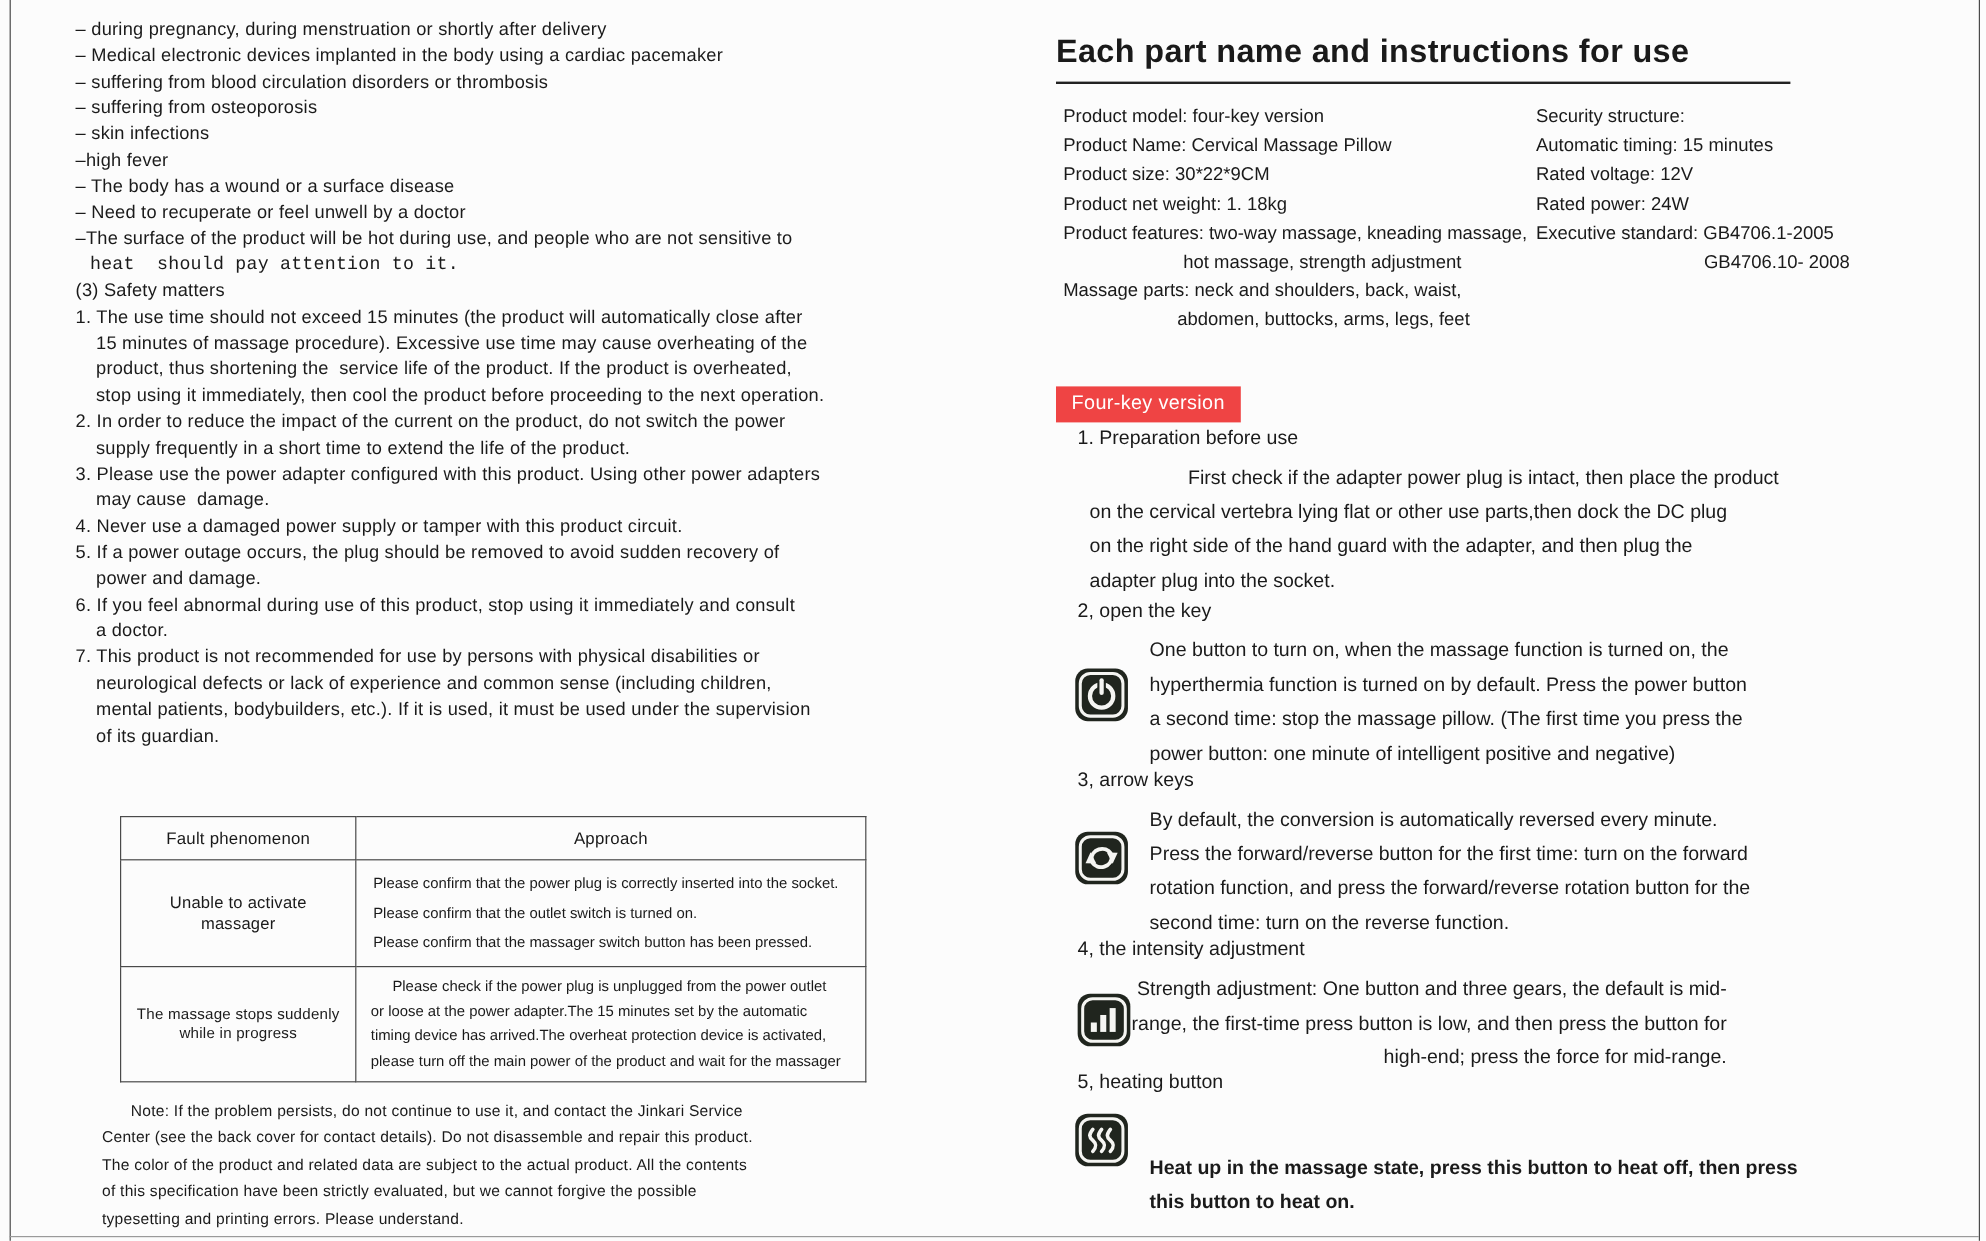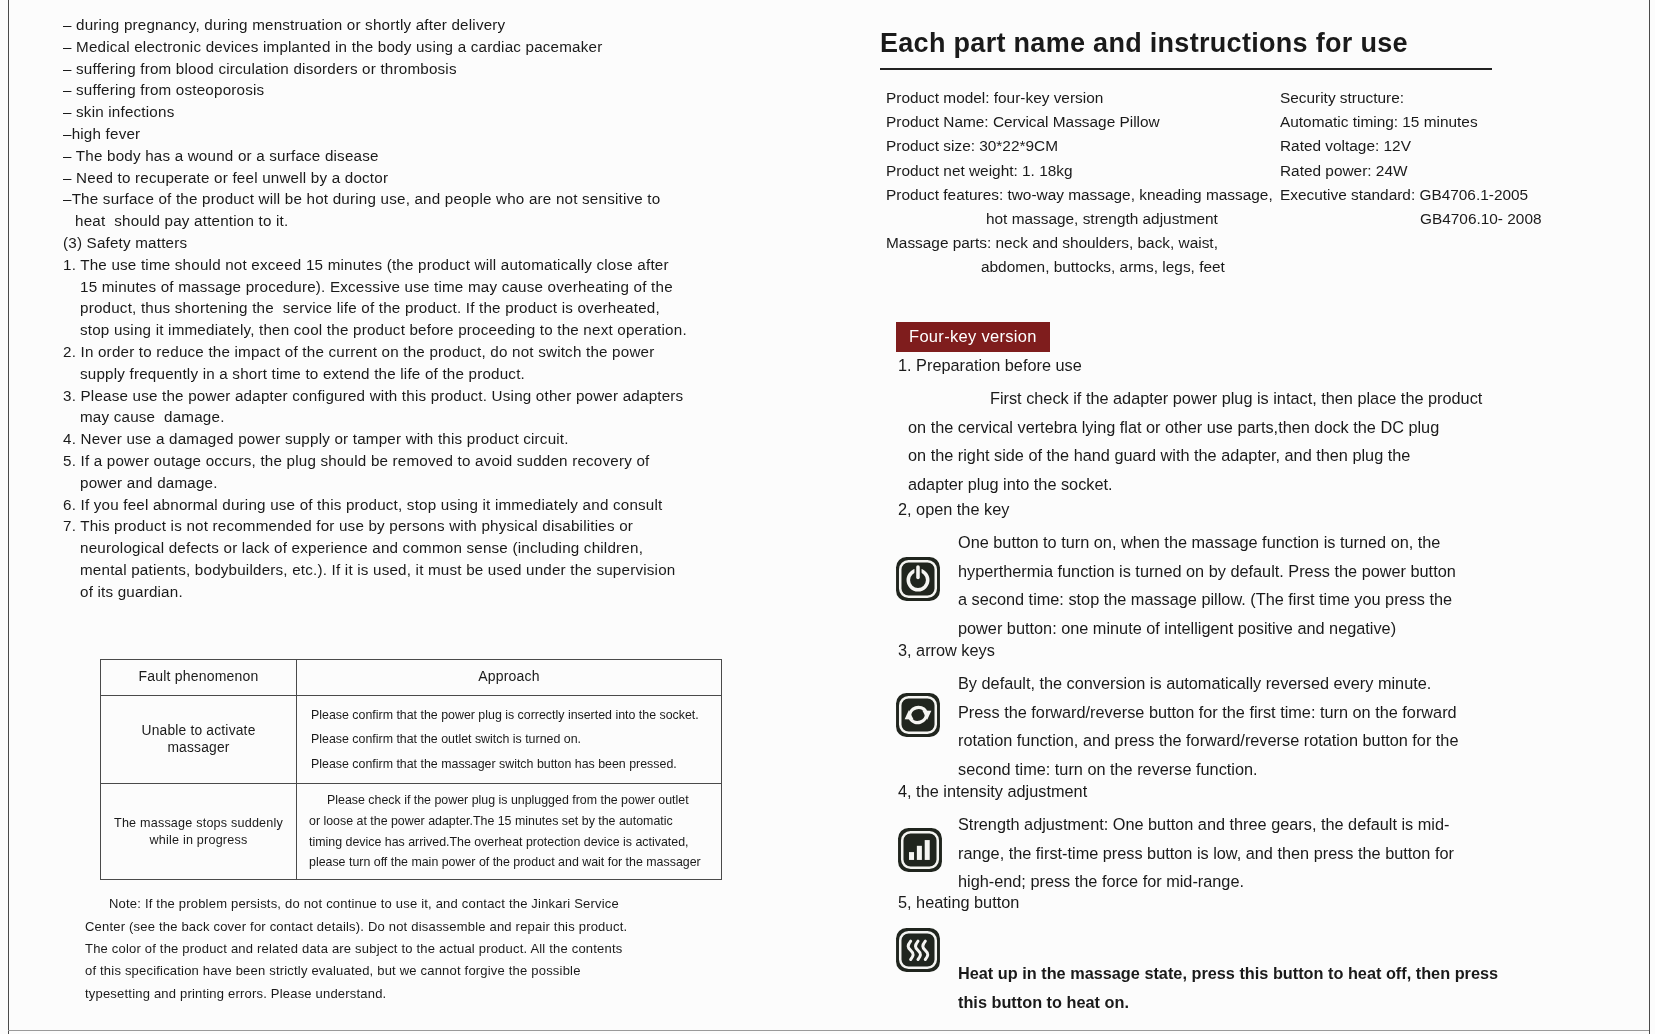--- a/index.html
+++ b/index.html
@@ -14,21 +14,21 @@
   .edge-bottom{left:8px;top:1030px;width:1641px;height:1px;background:#9a9a9a;}
 
   .line{white-space:pre-wrap;}
 
   
   .page-left{
     position:absolute;left:63px;top:14px;width:760px;
     font-size:15.2px;line-height:21.8px;letter-spacing:0.2px;
   }
   .page-left .cont{padding-left:17px;}
-  .page-left .wrap2{padding-left:12px;}
+  .page-left .wrap2{padding-left:12px;font-family:Liberation Mono, monospace;}
 
   table.fault{
     border-collapse:collapse;margin:56px 0 0 37px;width:622px;
     table-layout:fixed;
   }
   table.fault td,table.fault th{
     border:1px solid #4a4a4a;vertical-align:middle;font-weight:normal;
   }
   table.fault th{font-size:14px;text-align:center;height:33px;letter-spacing:0.2px;}
   .col-fault{width:193px;}
@@ -50,30 +50,30 @@
     font-size:27px;font-weight:bold;letter-spacing:0.3px;
     padding-bottom:9px;border-bottom:2px solid #222;white-space:pre;
   }
   .specs{position:absolute;top:86px;left:6px;font-size:15.4px;line-height:24.2px;}
   .specs-right{left:400px;}
   .spec-cont{padding-left:100px;}
   .spec-cont2{padding-left:95px;}
   .spec-right-cont{padding-left:140px;}
 
   .badge{
-    position:absolute;top:322px;left:16px;background:#7f1d1d;color:#ffffff;
+    position:absolute;top:322px;left:0;background:#ef4444;color:#ffffff;
     font-size:16.5px;padding:5px 13px 6px 13px;letter-spacing:0.3px;
   }
   .r-heading{position:absolute;left:18px;white-space:pre;}
   .r-body{position:absolute;line-height:28.6px;}
   .r-body .indent-first{padding-left:82px;}
   .h1{top:356px;} .b1{top:384px;left:28px;}
   .h2{top:500px;} .b2{top:528px;left:78px;}
   .h3{top:641px;} .b3{top:669px;left:78px;}
-  .h4{top:782px;} .b4{top:810px;left:78px;}
+  .h4{top:782px;} .b4{top:810px;left:63px;text-align:right;}
   .h5{top:893px;} .b5{top:959px;left:78px;font-weight:bold;}
 
   .key-icon{position:absolute;width:46px;height:46px;}
   .icon-power{left:15px;top:556px;}
   .icon-rotation{left:15px;top:692px;}
   .icon-intensity{left:17px;top:827px;}
   .icon-heat{left:15px;top:927px;}
 </style>
 </head>
 <body>
@@ -116,20 +116,21 @@
     </div>
     <div>
       <div class="line">4. Never use a damaged power supply or tamper with this product circuit.</div>
     </div>
     <div>
       <div class="line">5. If a power outage occurs, the plug should be removed to avoid sudden recovery of</div>
       <div class="line cont">power and damage.</div>
     </div>
     <div>
       <div class="line">6. If you feel abnormal during use of this product, stop using it immediately and consult</div>
+      <div class="line cont">a doctor.</div>
     </div>
     <div>
       <div class="line">7. This product is not recommended for use by persons with physical disabilities or</div>
       <div class="line cont">neurological defects or lack of experience and common sense (including children,</div>
       <div class="line cont">mental patients, bodybuilders, etc.). If it is used, it must be used under the supervision</div>
       <div class="line cont">of its guardian.</div>
     </div>
   </div>
 
   <table class="fault">

